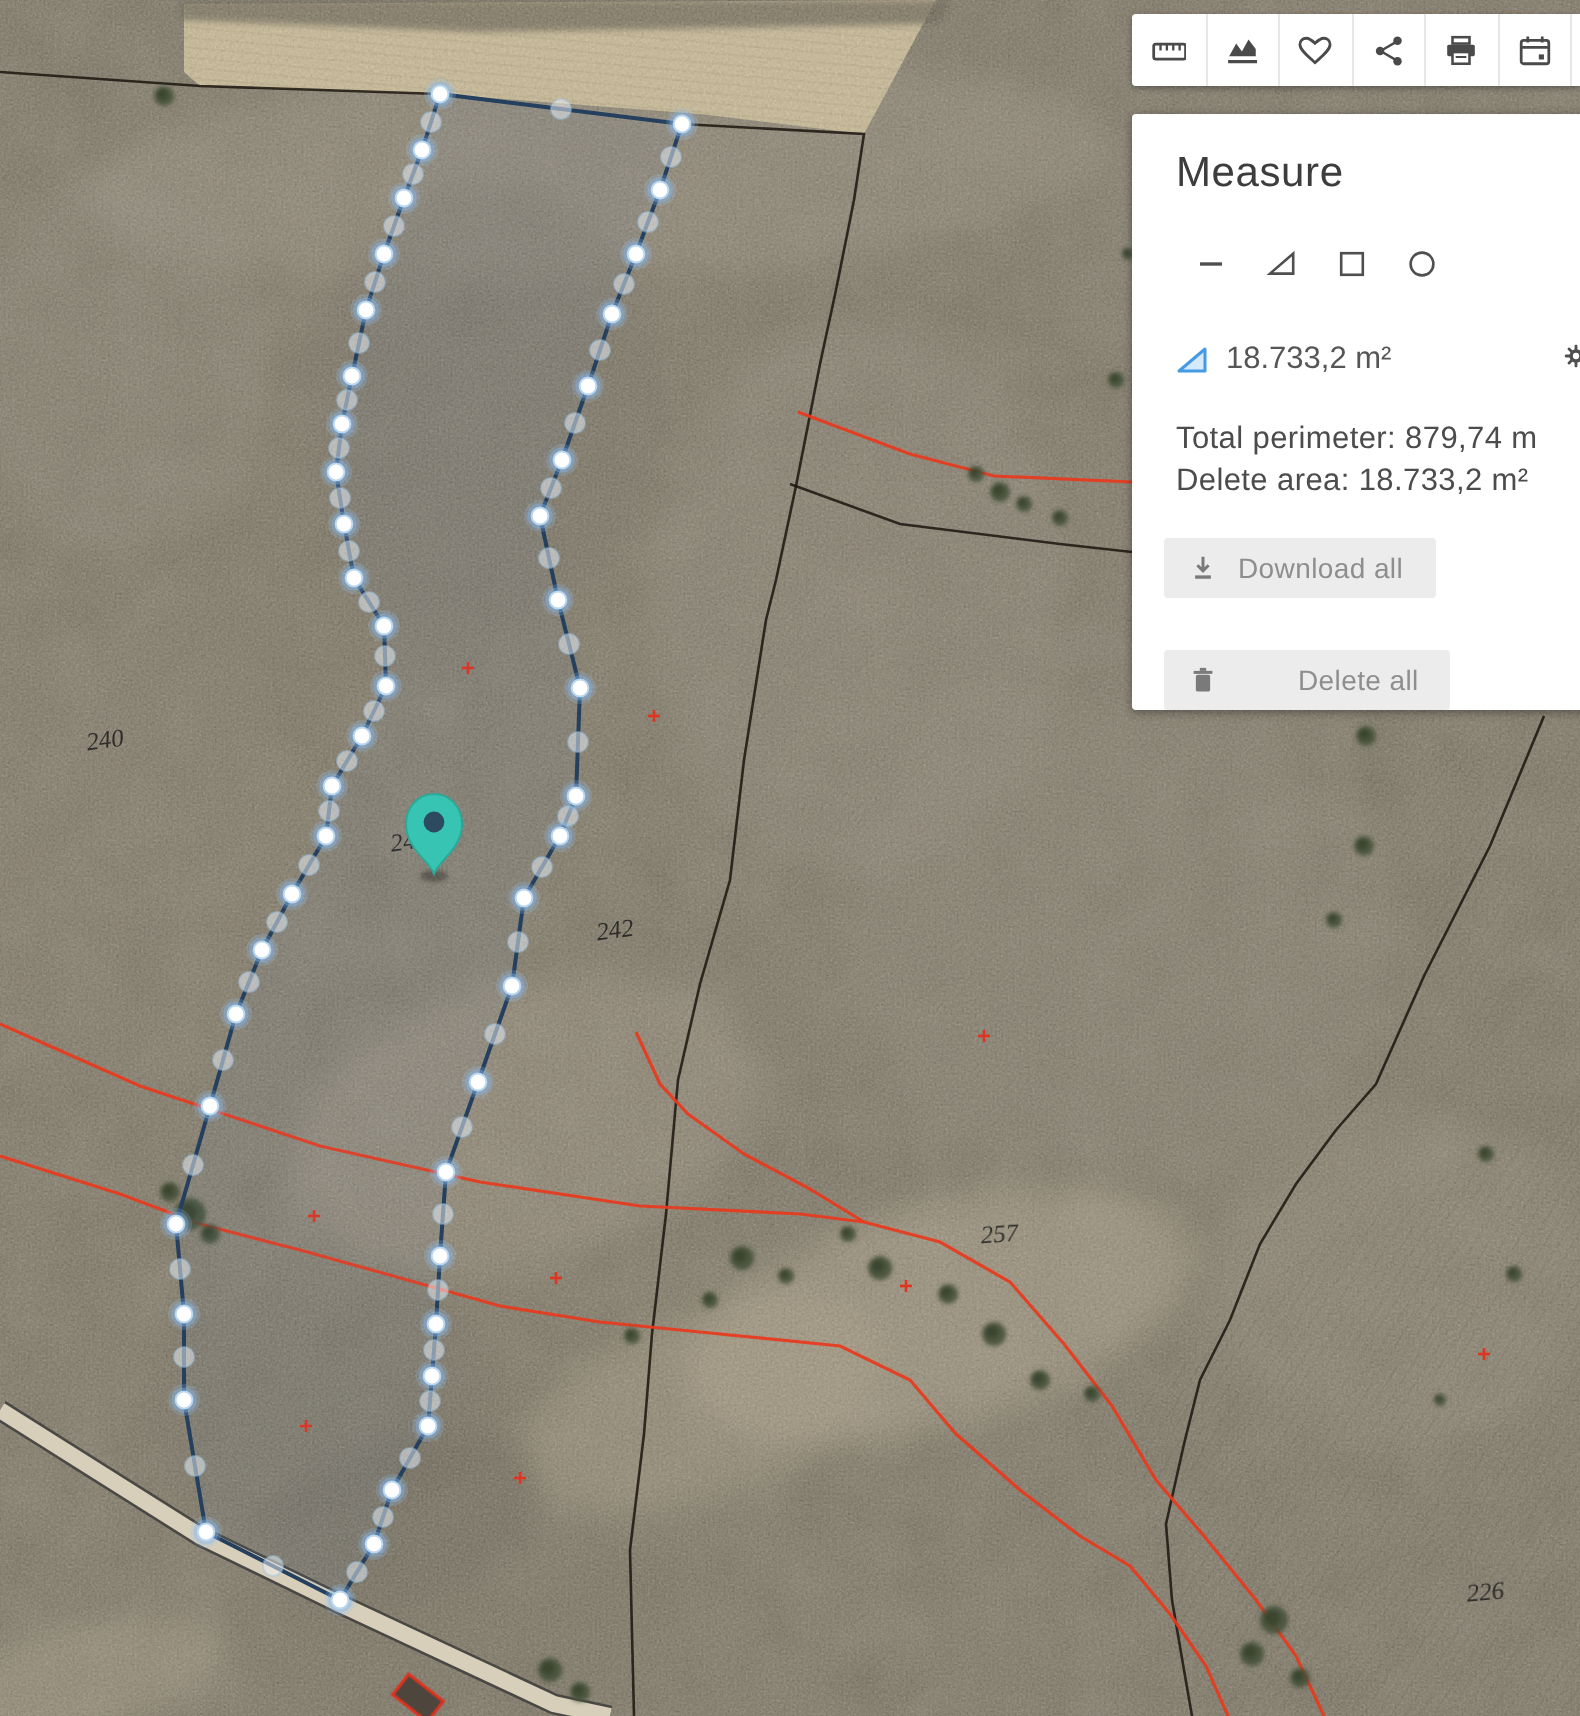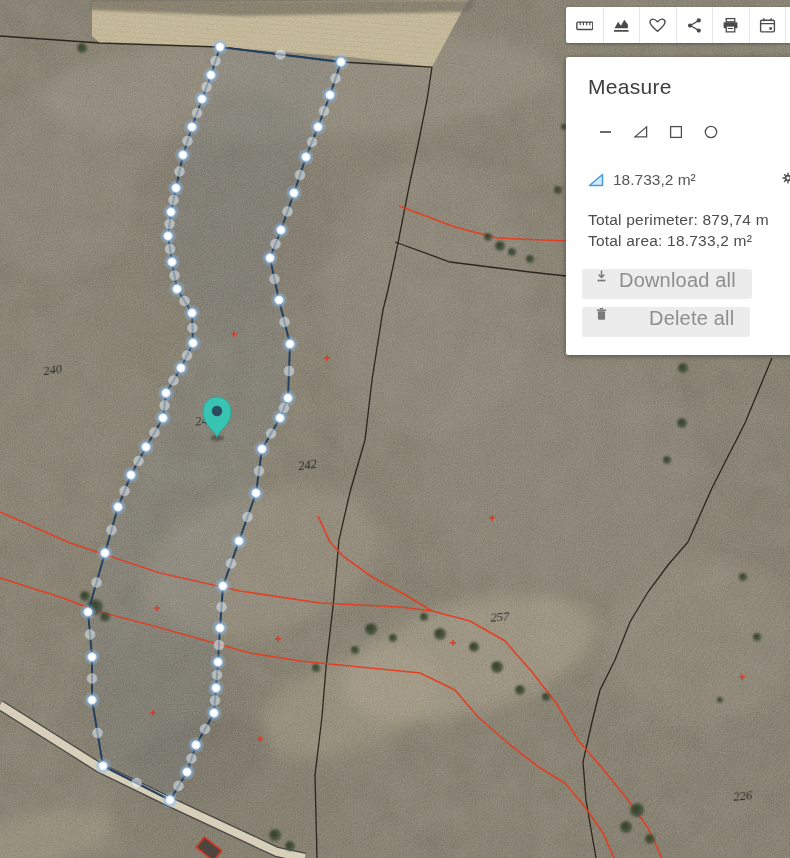--- a/index.html
+++ b/index.html
@@ -20,25 +20,25 @@
   .panel{position:absolute;left:566px;top:57px;width:245px;height:298px;background:#fff;
          border-radius:2px 0 0 2px;box-shadow:0 1px 5px rgba(0,0,0,.4);box-sizing:border-box;
          padding:18px 0 0 22px;color:#4a4a4a;}
   .panel h1{margin:0;font-size:21px;font-weight:400;color:#3d3d3d;letter-spacing:.3px;}
   .tools{display:flex;gap:19px;margin:23px 0 0 10px;height:20px;align-items:center;}
   .tool-btn{background:none;border:none;padding:0;cursor:pointer;display:flex;align-items:center;}
   .measure-row{position:relative;margin-top:29px;display:flex;align-items:center;gap:9px;
                font-size:15.5px;color:#565656;height:18px;}
   .gear{position:absolute;left:193px;top:0;cursor:pointer;}
   .totals{margin-top:20px;font-size:15.5px;line-height:21px;color:#4c4c4c;letter-spacing:.2px;}
-  .gbtn{display:flex;align-items:flex-start;gap:10px;margin:18px 0 0 -6px;height:30px;
+  .gbtn{display:flex;align-items:center;gap:10px;margin:18px 0 0 -6px;height:30px;
         background:#ececec;border:none;border-radius:2px;padding:0 16px 0 12px;
-        font-family:"Liberation Sans",sans-serif;font-size:20px;color:#8e8e8e;
+        font-family:"Liberation Sans",sans-serif;font-size:14px;color:#8e8e8e;
         letter-spacing:.2px;cursor:pointer;}
-  .gbtn + .gbtn{margin-top:8px;gap:40px;}
+  .gbtn + .gbtn{margin-top:26px;gap:40px;}
 </style>
 </head>
 <body>
 
 <div class="stage">
   <svg class="mapsvg" id="map-svg" width="790" height="858" viewBox="0 0 790 858">
       <defs>
         <filter id="blurP" x="-60%" y="-60%" width="220%" height="220%">
           <feGaussianBlur stdDeviation="8"></feGaussianBlur>
         </filter>
@@ -483,21 +483,21 @@
               <rect x="7.2" y="1.6" width="1.6" height="12.8" rx="0.6" transform="rotate(135 8 8)"></rect>
               <circle cx="8" cy="8" r="3.8"></circle>
             </g>
             <circle cx="8" cy="8" r="1.8" fill="#fff"></circle>
           </svg>
         </span>
 
     </div>
     <div class="totals">
       <div><span>Total perimeter:</span> <span>879,74 m</span></div>
-      <div><span>Total area:</span> <span>18.733,2 m²</span></div>
+      <div><span>Delete area:</span> <span>18.733,2 m²</span></div>
     </div>
     <button class="gbtn">
       <span class="icon" id="dl-icon">
           <svg viewBox="0 0 16 16" width="15" height="15">
             <path d="M8 1.5 V8.6 M5 6 L8 9 L11 6" stroke="#7a7a7a" stroke-width="1.6" fill="none"></path>
             <line x1="3.8" y1="12.3" x2="12.2" y2="12.3" stroke="#7a7a7a" stroke-width="1.8"></line>
           </svg>
         </span>
       <span>Download all</span>
     </button>

